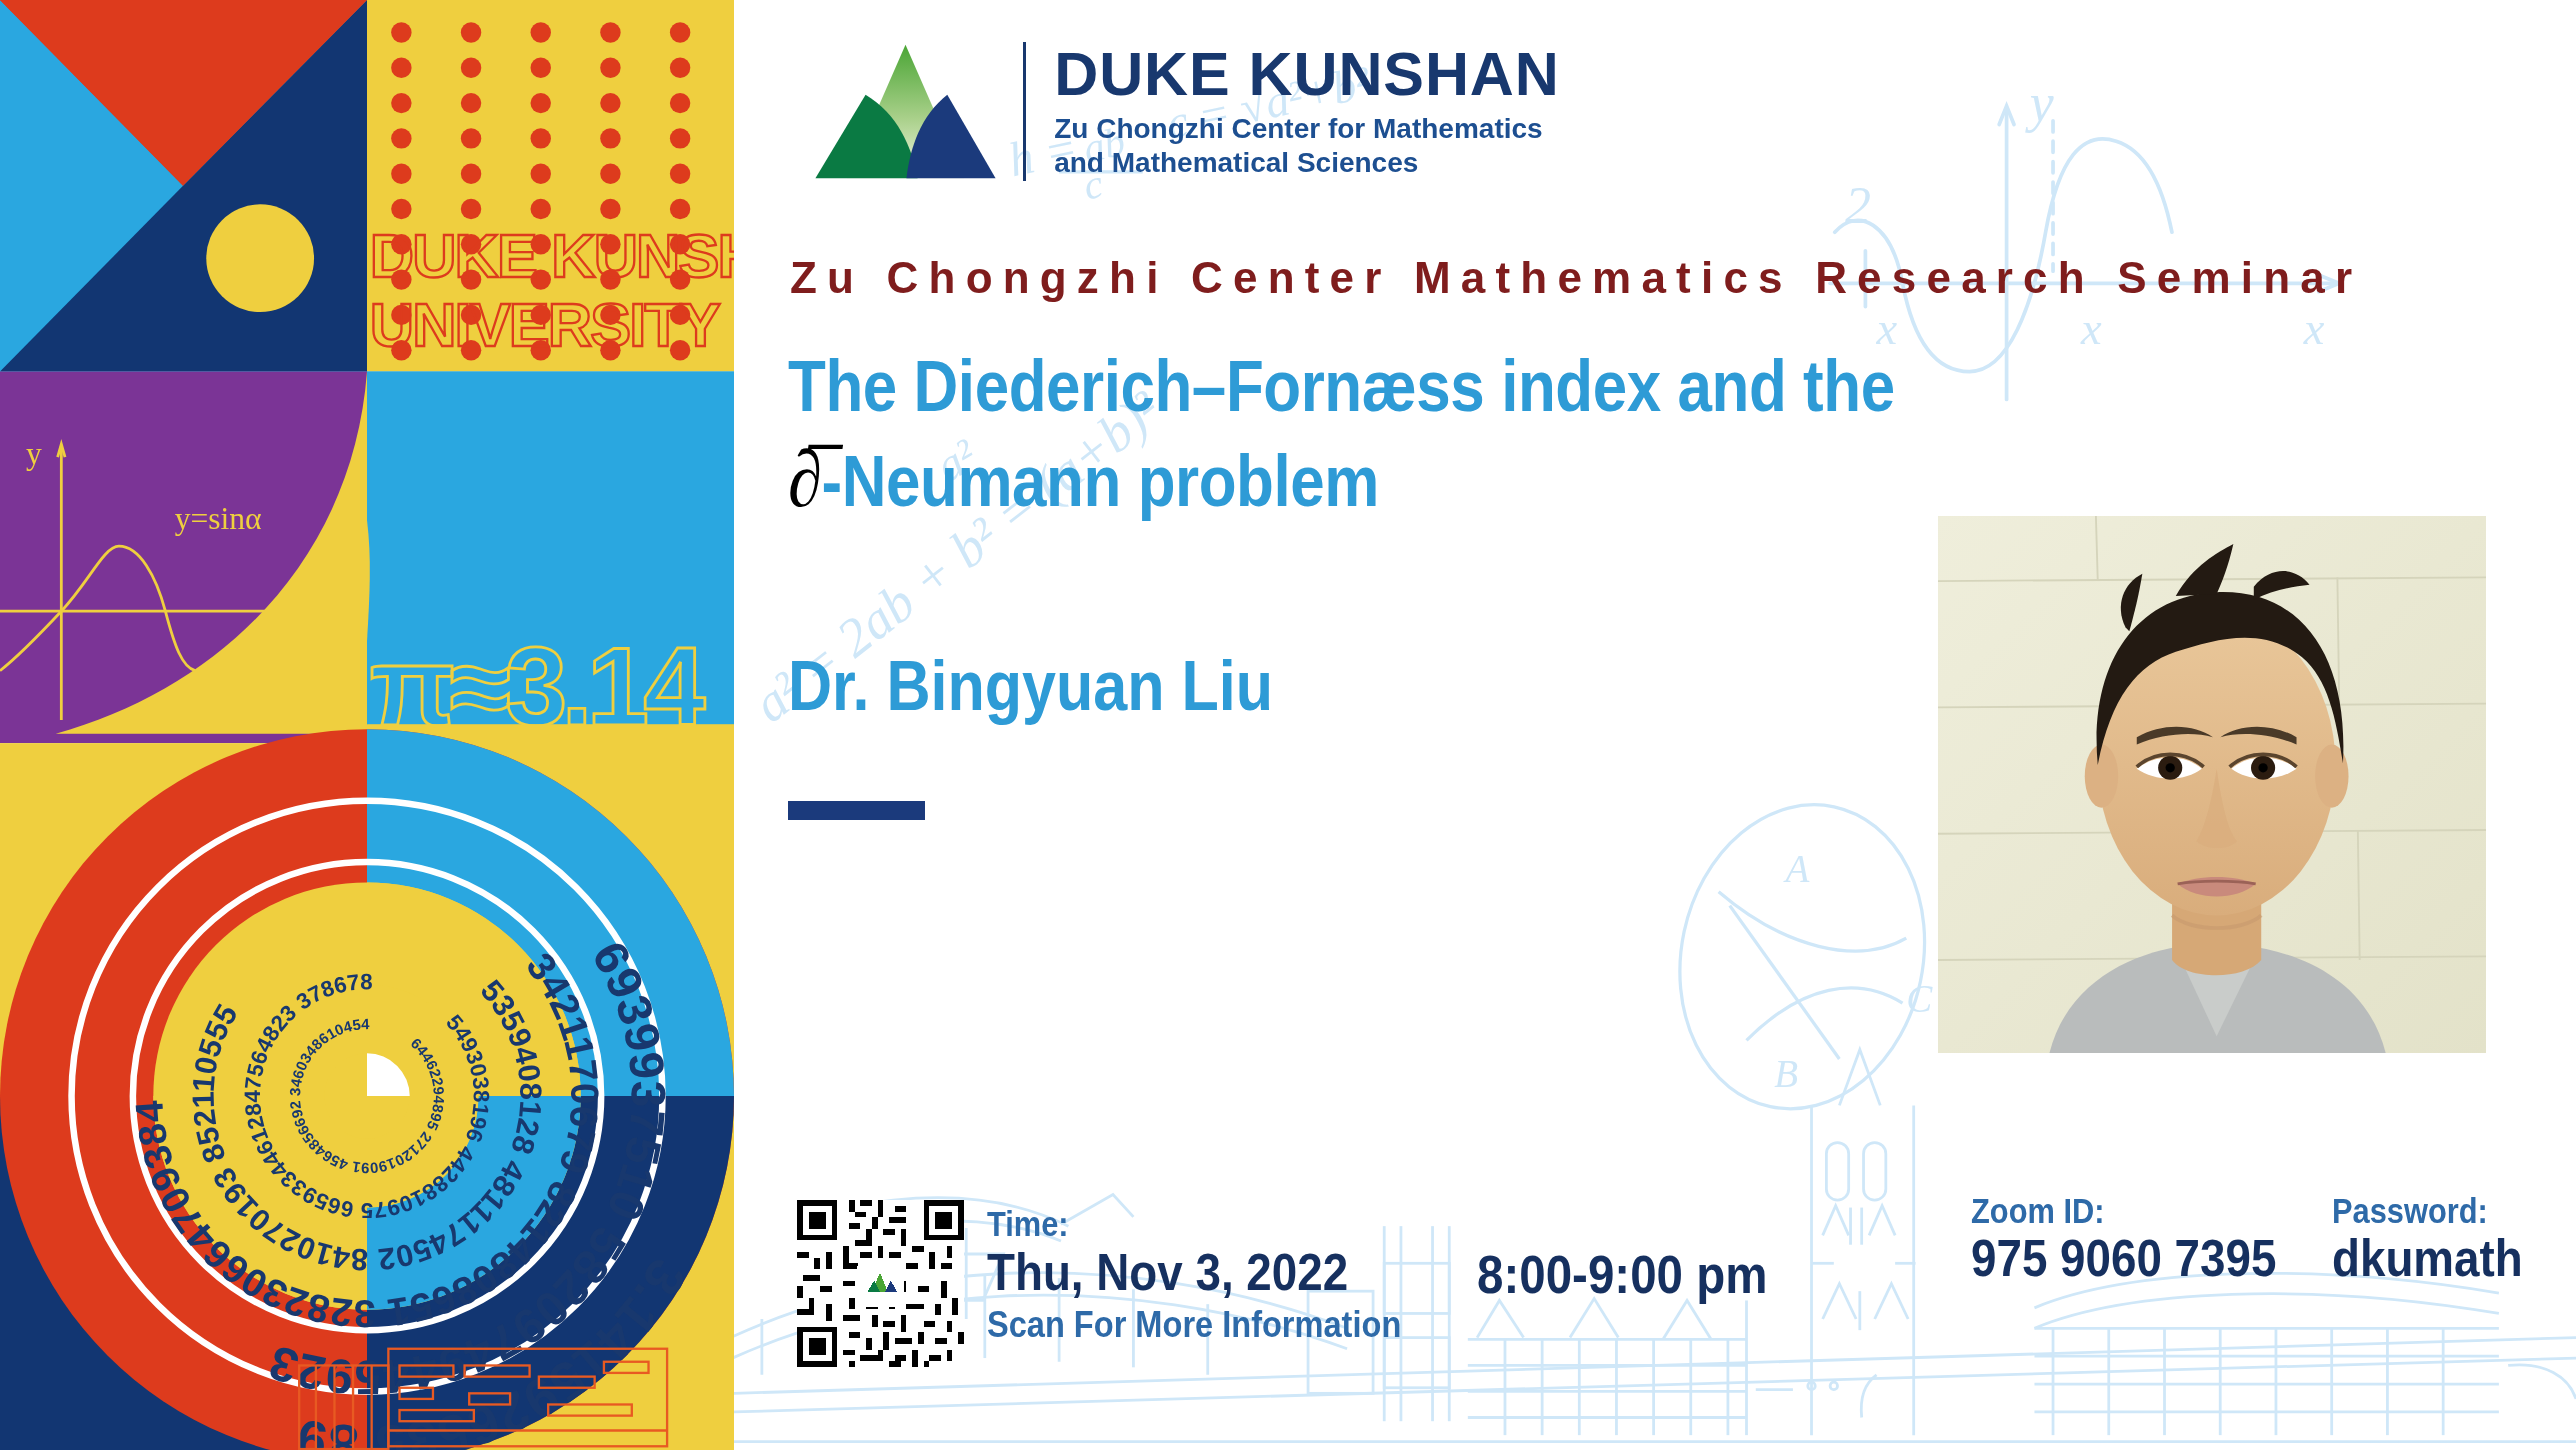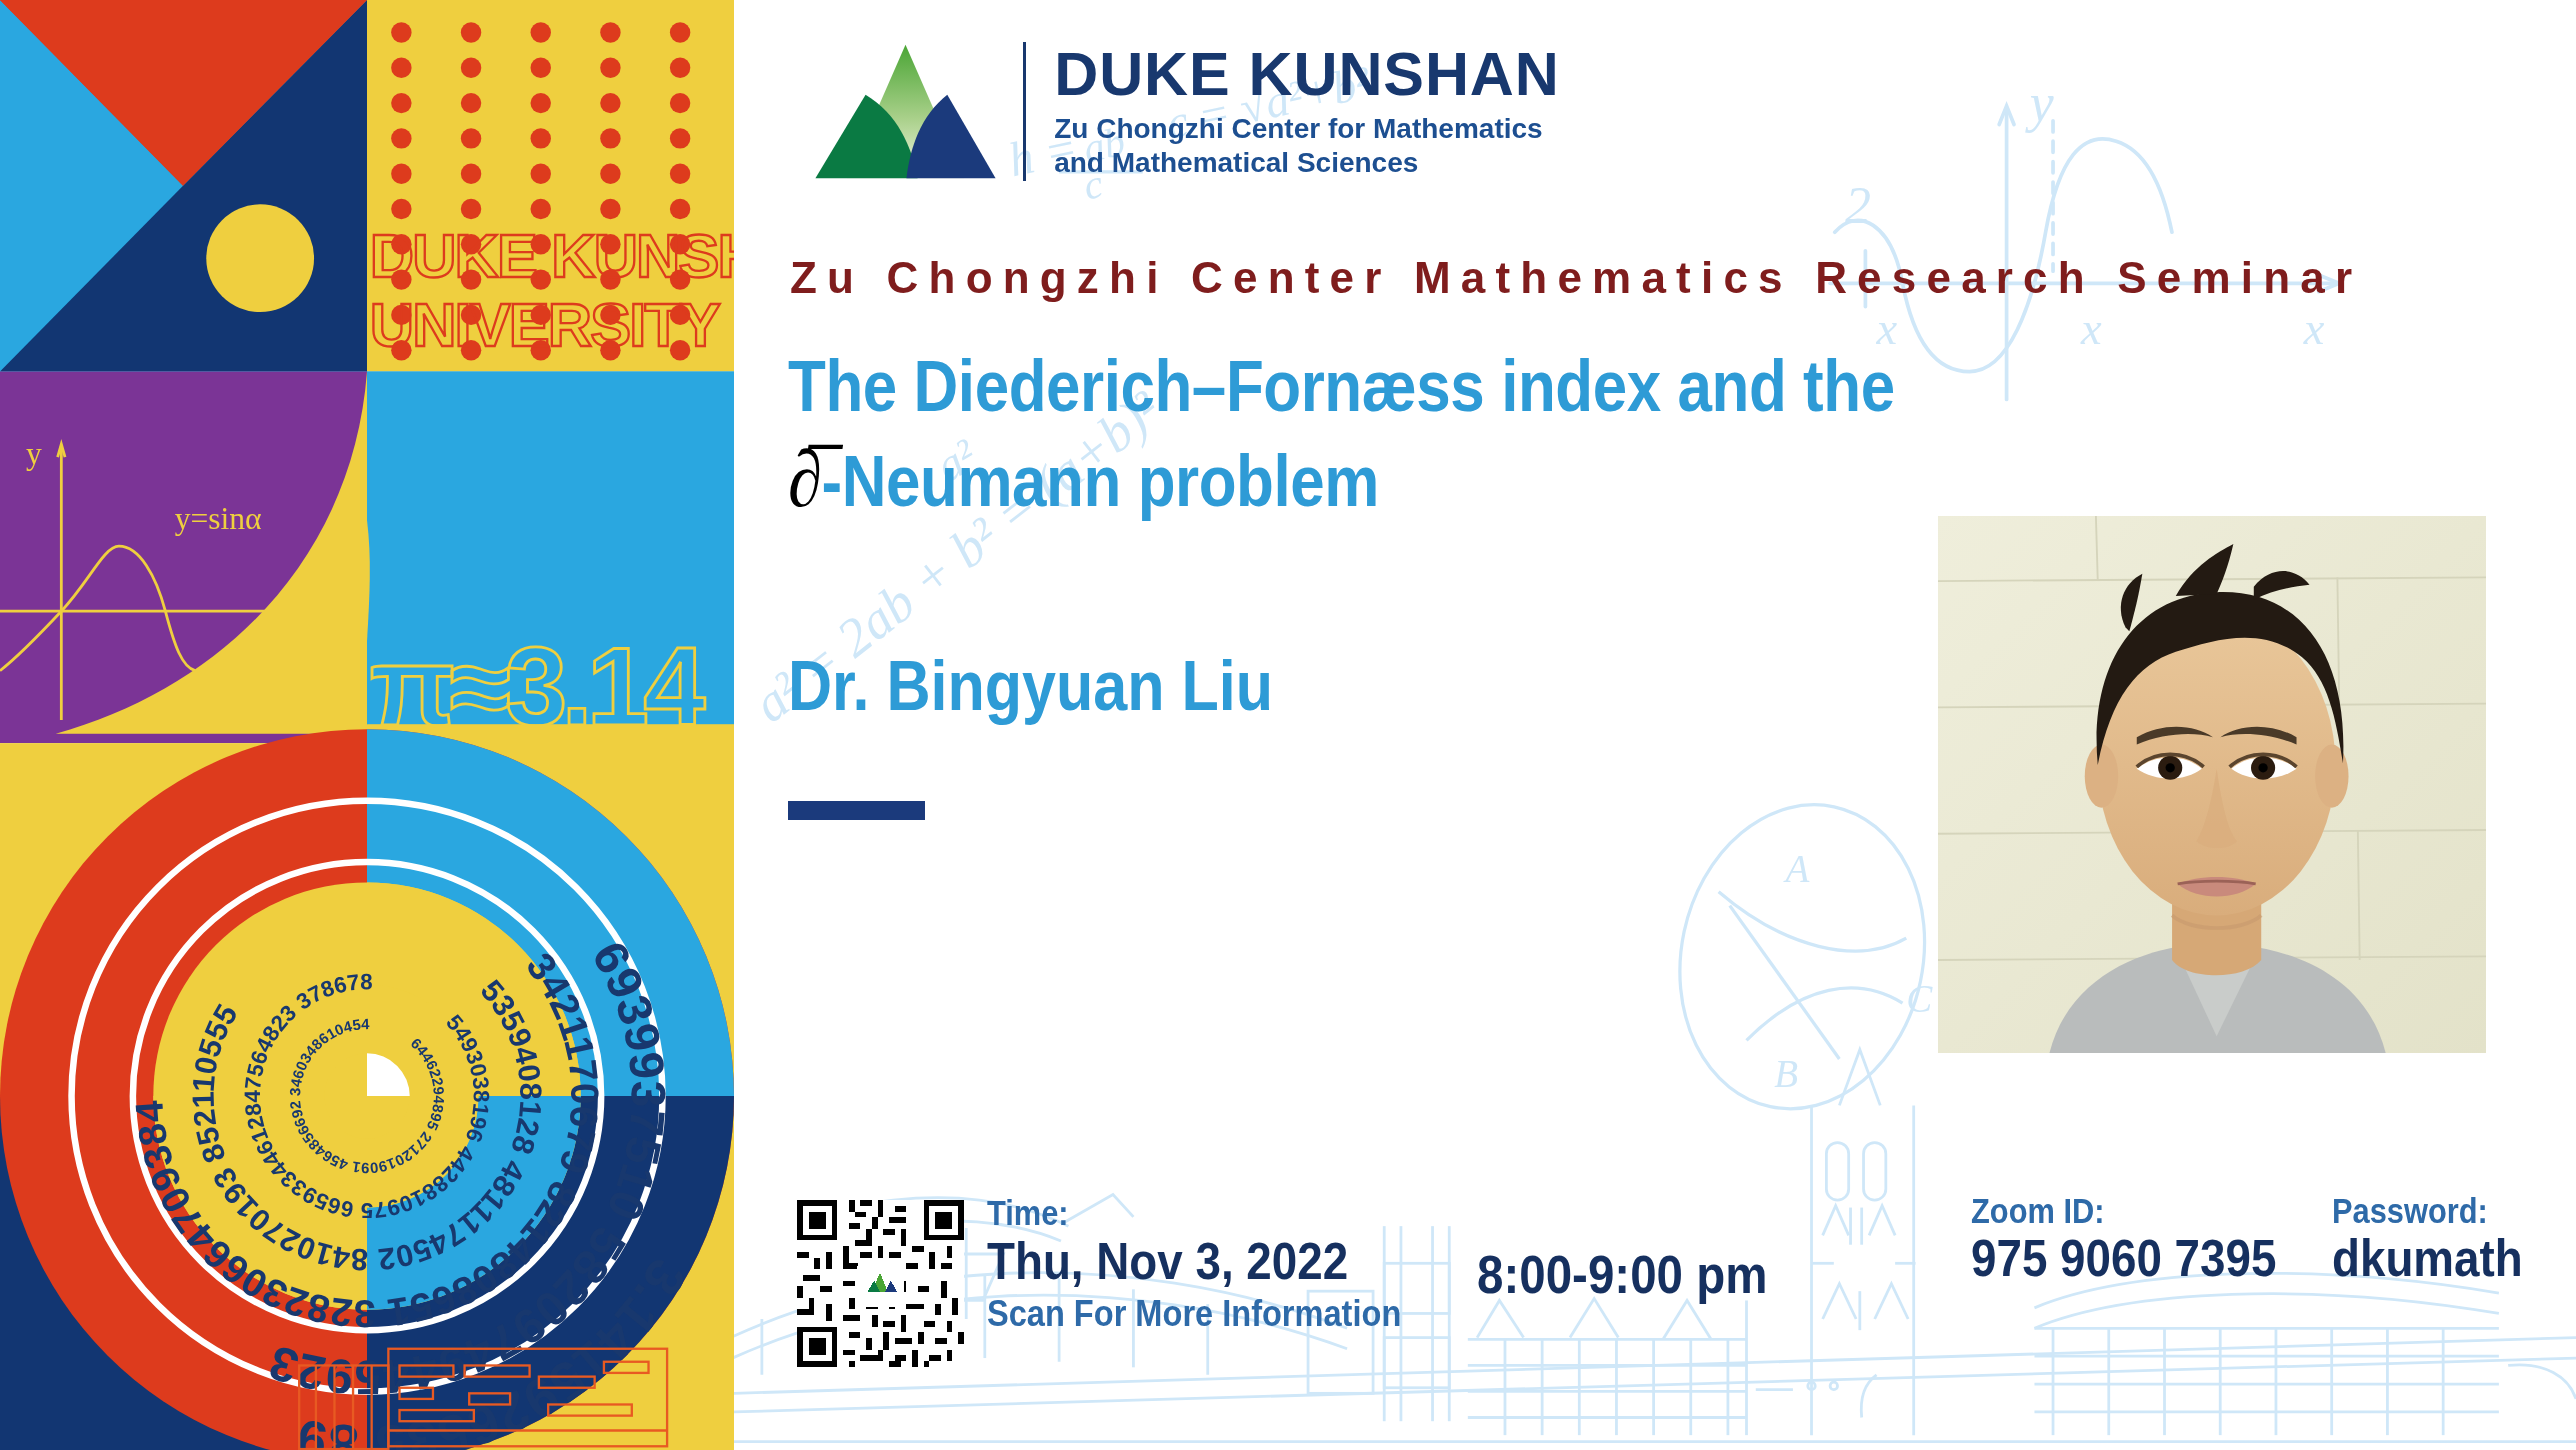--- a/index.html
+++ b/index.html
@@ -82,21 +82,21 @@
   
   .photo{
     position:absolute;left:1204px;top:516px;width:548px;height:537px;
     overflow:hidden;background:#e8e6ce;
   }
   .photo svg{display:block;}
 
   
   .infobar{position:absolute;left:0;top:1189px;width:1842px;height:223px;}
   .qr{position:absolute;left:63px;top:11px;width:167px;height:167px;}
-  .time-col{position:absolute;left:253px;top:6px;}
+  .time-col{position:absolute;left:253px;top:17px;}
   .lbl{
     font-size:35px;font-weight:bold;color:#2e6aa8;line-height:1.05;
     transform:scaleX(0.88);transform-origin:left center;white-space:nowrap;
   }
   .val{
     font-size:52px;font-weight:bold;color:#16305f;line-height:1.12;
     transform:scaleX(0.88);transform-origin:left center;white-space:nowrap;
   }
   .scan{
     font-size:37px;font-weight:bold;color:#2e6aa8;line-height:1.1;margin-top:3.7px;

